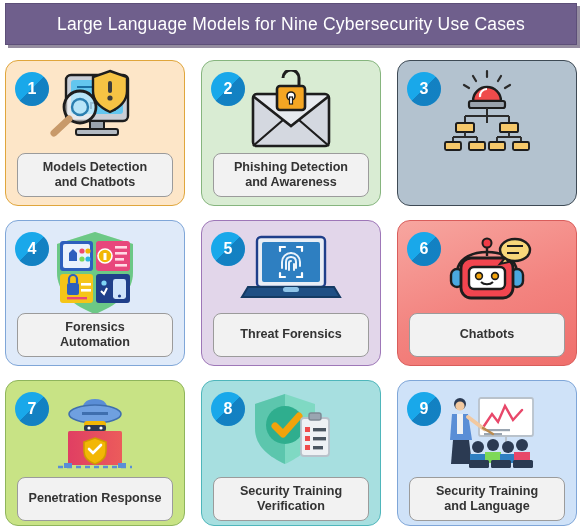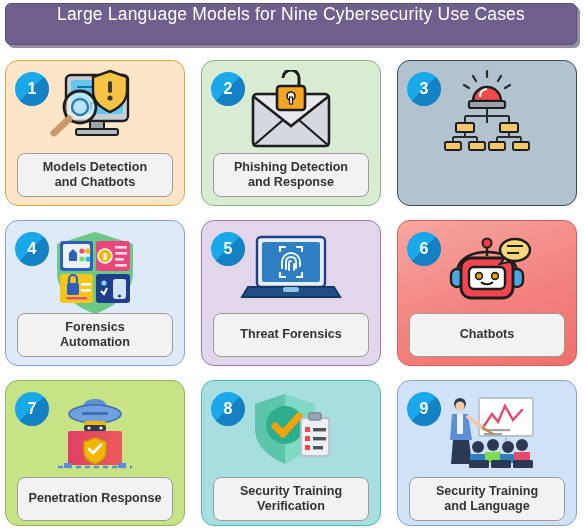--- a/index.html
+++ b/index.html
@@ -10,23 +10,23 @@
     overflow:hidden;
     position:relative;
   }
   .infographic{position:relative;width:584px;height:530px;}
 
   
   .title-bar{
     position:absolute;left:5px;top:3px;width:572px;height:42px;
     background:#6f5f8c;
     border:1px solid #5d4f78;
-    border-radius:6px;
+    border-radius:0;
     box-shadow:3px 3px 0 rgba(60,45,80,.55);
-    display:flex;justify-content:center;
+    display:flex;align-items:center;justify-content:center;
     box-sizing:border-box;
   }
   .title-text{
     color:#ffffff;font-size:17.5px;font-weight:400;letter-spacing:.2px;
     white-space:nowrap;
   }
 
   
   .grid{
     position:absolute;left:5px;top:60px;width:572px;height:466px;
@@ -147,21 +147,21 @@
           <path d="M14 76l30-26M90 76L60 50" stroke="#1d1d1d" stroke-width="2.2" fill="none"></path>
           <path d="M44 8a8 8 0 0 1 16 0v10" fill="none" stroke="#1d1d1d" stroke-width="3"></path>
           <rect x="38" y="16" width="28" height="24" rx="3" fill="#f5a623" stroke="#1d1d1d" stroke-width="2.6"></rect>
           <circle cx="52" cy="26" r="4" fill="#ffffff" stroke="#1d1d1d" stroke-width="1.6"></circle>
           <rect x="50.5" y="27" width="3" height="7" fill="#ffffff" stroke="#1d1d1d" stroke-width="1.2"></rect>
         </svg>
       </div>
       <div class="label-box">
         <div class="label-text">
           <span>Phishing Detection</span><br>
-          <span>and Response</span>
+          <span>and Awareness</span>
         </div>
       </div>
     </div>
 
     <div class="card c3">
       <div class="badge">
         <span>3</span>
       </div>
       <div class="art">
         <svg width="96" height="88" viewBox="0 0 96 88">

